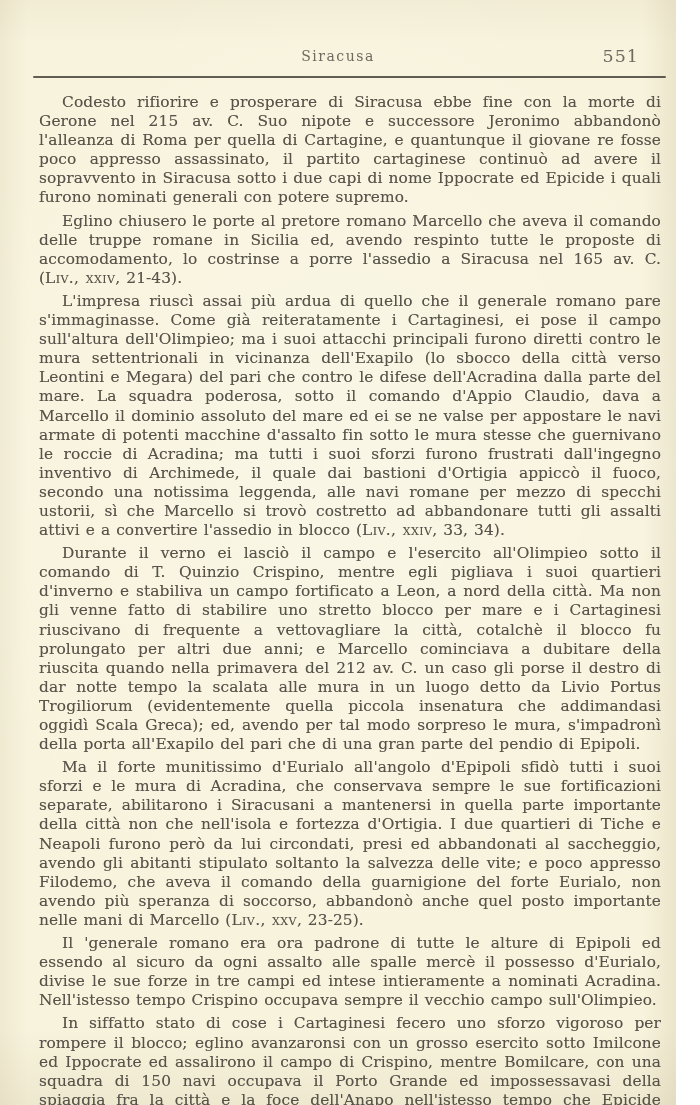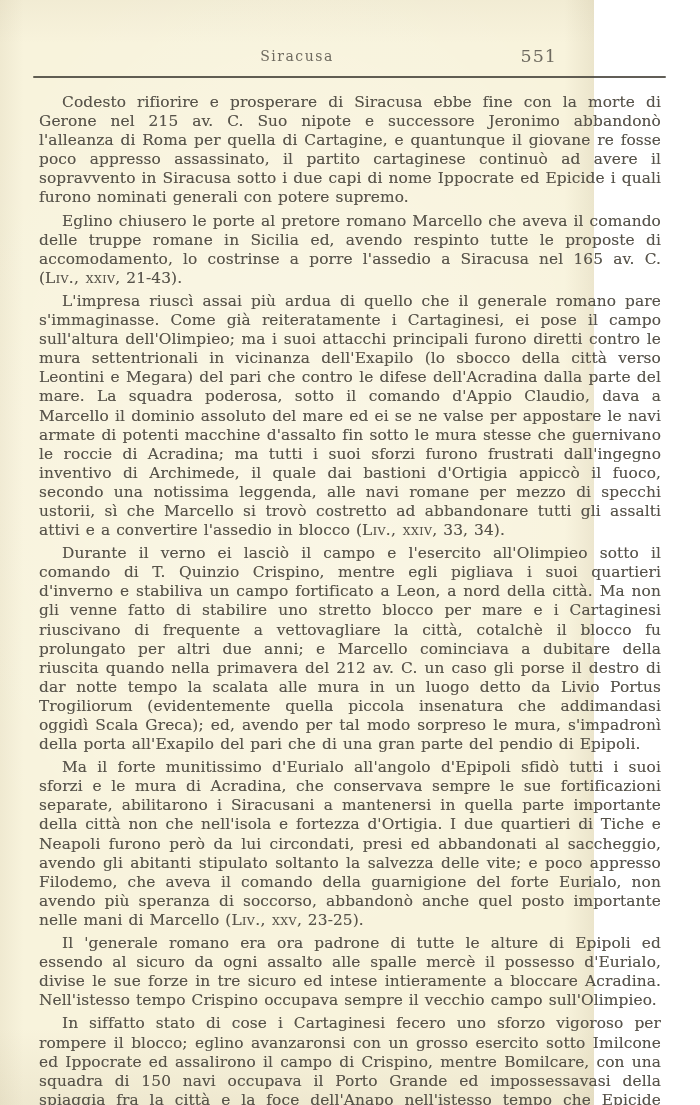--- a/index.html
+++ b/index.html
@@ -11,21 +11,21 @@
   * { box-sizing: border-box; }
   html, body { margin: 0; padding: 0; }
   body {
     width: 700px;
     height: 1105px;
     overflow: hidden;
     font-family: "DejaVu Serif", "Liberation Serif", serif;
   }
   .page {
     position: relative;
-    width: 594px;
+    width: 676px;
     height: 1105px;
     background:
       radial-gradient(ellipse 90% 70% at 50% 42%, rgba(255,255,255,0.30), rgba(255,255,255,0) 70%),
       linear-gradient(to right, rgba(125,105,60,0.07) 0%, rgba(125,105,60,0) 4%, rgba(125,105,60,0) 95%, rgba(125,105,60,0.10) 100%),
       linear-gradient(to bottom, rgba(125,105,60,0.05) 0%, rgba(125,105,60,0) 4%, rgba(125,105,60,0) 93%, rgba(125,105,60,0.08) 100%),
       var(--paper);
     color: var(--ink);
   }
   .header {
     position: absolute;
@@ -90,16 +90,16 @@
     <span class="running-title">Siracusa</span>
     <span class="page-number">551</span>
   </div>
   <div class="rule"></div>
   <div class="text-block" id="text-block">
       <p><span>Codesto rifiorire e prosperare di Siracusa ebbe fine con la morte di Gerone nel 215 av. C. Suo nipote e successore Jeronimo abbandonò l'alleanza di Roma per quella di Cartagine, e quantunque il giovane re fosse poco appresso assassinato, il partito cartaginese continuò ad avere il sopravvento in Siracusa sotto i due capi di nome Ippocrate ed Epicide i quali furono nominati generali con potere supremo.</span></p>
       <p><span>Eglino chiusero le porte al pretore romano Marcello che aveva il comando delle truppe romane in Sicilia ed, avendo respinto tutte le proposte di accomodamento, lo costrinse a porre l'assedio a Siracusa nel 165 av. C. (</span><span class="sc">Liv., xxiv</span><span>, 21-43).</span></p>
       <p><span>L'impresa riuscì assai più ardua di quello che il generale romano pare s'immaginasse. Come già reiteratamente i Cartaginesi, ei pose il campo sull'altura dell'Olimpieo; ma i suoi attacchi principali furono diretti contro le mura settentrionali in vicinanza dell'Exapilo (lo sbocco della città verso Leontini e Megara) del pari che contro le difese dell'Acradina dalla parte del mare. La squadra poderosa, sotto il comando d'Appio Claudio, dava a Marcello il dominio assoluto del mare ed ei se ne valse per appostare le navi armate di potenti macchine d'assalto fin sotto le mura stesse che guernivano le roccie di Acradina; ma tutti i suoi sforzi furono frustrati dall'ingegno inventivo di Archimede, il quale dai bastioni d'Ortigia appiccò il fuoco, secondo una notissima leggenda, alle navi romane per mezzo di specchi ustorii, sì che Marcello si trovò costretto ad abbandonare tutti gli assalti attivi e a convertire l'assedio in blocco (</span><span class="sc">Liv., xxiv</span><span>, 33, 34).</span></p>
       <p><span>Durante il verno ei lasciò il campo e l'esercito all'Olimpieo sotto il comando di T. Quinzio Crispino, mentre egli pigliava i suoi quartieri d'inverno e stabiliva un campo fortificato a Leon, a nord della città. Ma non gli venne fatto di stabilire uno stretto blocco per mare e i Cartaginesi riuscivano di frequente a vettovagliare la città, cotalchè il blocco fu prolungato per altri due anni; e Marcello cominciava a dubitare della riuscita quando nella primavera del 212 av. C. un caso gli porse il destro di dar notte tempo la scalata alle mura in un luogo detto da Livio </span><span class="it">Portus Trogiliorum</span><span> (evidentemente quella piccola insenatura che addimandasi oggidì </span><span class="it">Scala Greca</span><span>); ed, avendo per tal modo sorpreso le mura, s'impadronì della porta all'Exapilo del pari che di una gran parte del pendio di Epipoli.</span></p>
       <p><span>Ma il forte munitissimo d'Eurialo all'angolo d'Epipoli sfidò tutti i suoi sforzi e le mura di Acradina, che conservava sempre le sue fortificazioni separate, abilitarono i Siracusani a mantenersi in quella parte importante della città non che nell'isola e fortezza d'Ortigia. I due quartieri di Tiche e Neapoli furono però da lui circondati, presi ed abbandonati al saccheggio, avendo gli abitanti stipulato soltanto la salvezza delle vite; e poco appresso Filodemo, che aveva il comando della guarnigione del forte Eurialo, non avendo più speranza di soccorso, abbandonò anche quel posto importante nelle mani di Marcello (</span><span class="sc">Liv., xxv</span><span>, 23-25).</span></p>
-      <p><span>Il 'generale romano era ora padrone di tutte le alture di Epipoli ed essendo al sicuro da ogni assalto alle spalle mercè il possesso d'Eurialo, divise le sue forze in tre sicuro ed intese intieramente a bloccare Acradina. Nell'istesso tempo Crispino occupava sempre il vecchio campo sull'Olimpieo.</span></p>
+      <p><span>Il 'generale romano era ora padrone di tutte le alture di Epipoli ed essendo al sicuro da ogni assalto alle spalle mercè il possesso d'Eurialo, divise le sue forze in tre campi ed intese intieramente a nominati Acradina. Nell'istesso tempo Crispino occupava sempre il vecchio campo sull'Olimpieo.</span></p>
       <p><span>In siffatto stato di cose i Cartaginesi fecero uno sforzo vigoroso per rompere il blocco; eglino avanzaronsi con un grosso esercito sotto Imilcone ed Ippocrate ed assalirono il campo di Crispino, mentre Bomilcare, con una squadra di 150 navi occupava il Porto Grande ed impossessavasi della spiaggia fra la città e la foce dell'Anapo nell'istesso tempo che Epicide faceva una vigorosa sortita da Acradina contro le linee di Marcello. Ma furono respinti su tutti i punti, e, quantunque continuassero per qualche tempo a mantenere il loro esercito nella vicinanza immediata della città, furono tosto assaliti da una pestilenza cagionata dalla natura paludosa del terreno basso su cui accampavano, ed a cui soggiacquero Ippocrate ed Imilcone</span></p>
     </div>
 </div>
 
 </body></html>

